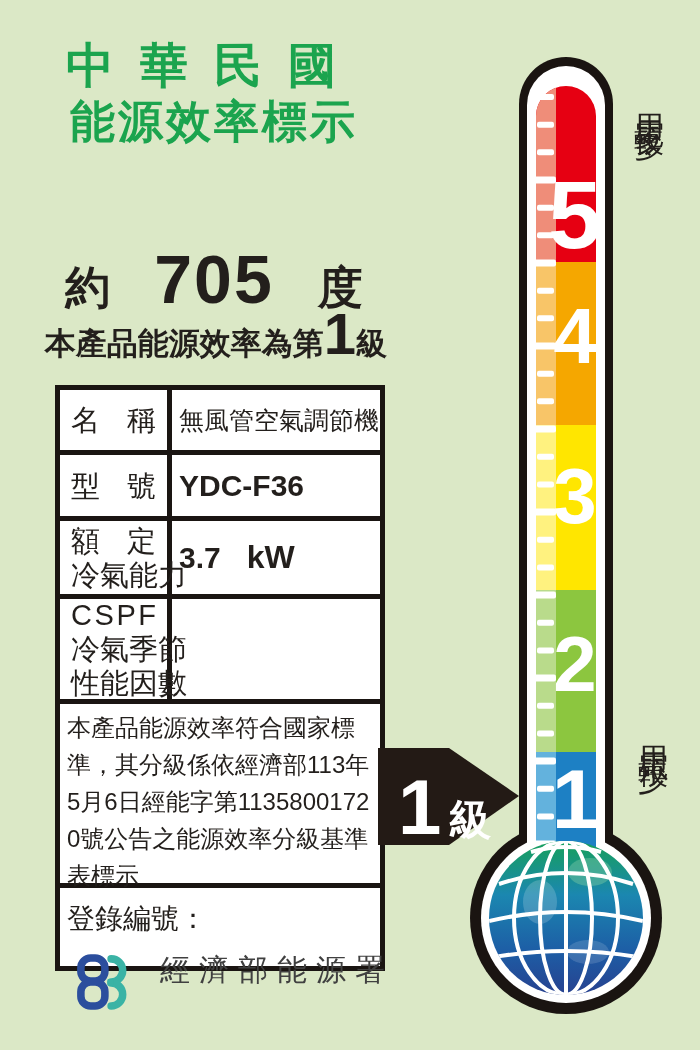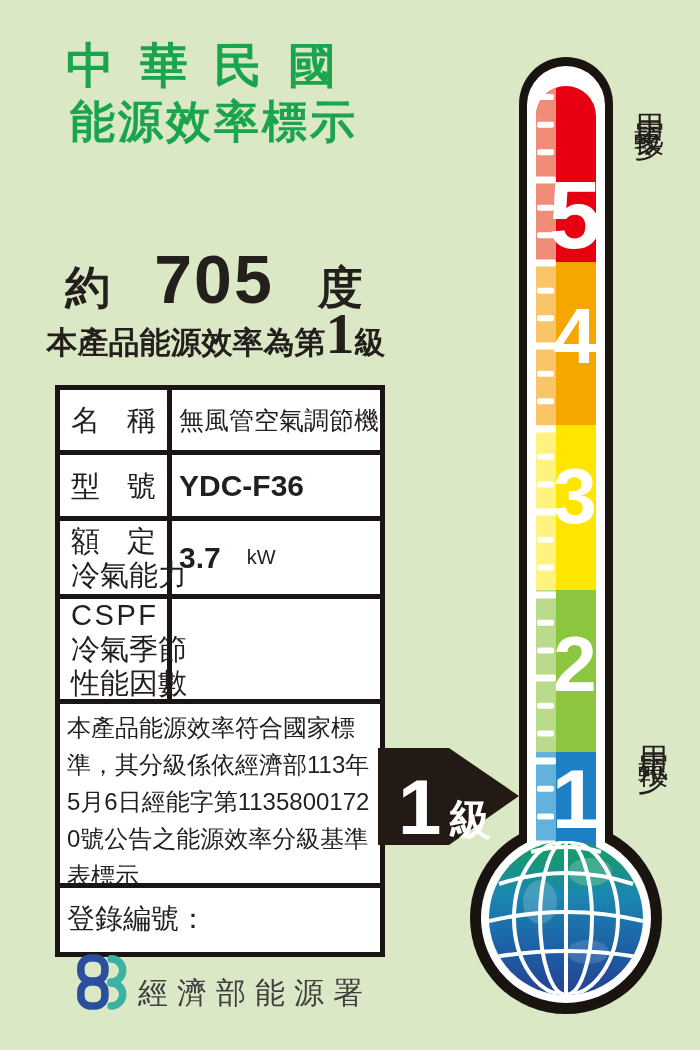--- a/index.html
+++ b/index.html
@@ -8,43 +8,43 @@
   #label{position:absolute;inset:0;}
   .abs{position:absolute;}
   .ink{color:#231f1c;}
   
   .t1{left:40px;top:34px;width:348px;text-align:center;font-size:48px;font-weight:bold;letter-spacing:26px;}
   .t2{left:40px;top:92px;width:348px;text-align:center;font-size:45px;font-weight:bold;letter-spacing:3px;}
   .sub{left:40px;top:160px;width:348px;text-align:center;font-size:38px;font-weight:bold;}
   .cons{left:40px;top:240px;width:348px;display:flex;justify-content:center;align-items:baseline;gap:44px;font-weight:bold;}
   .cons .pfx,.cons .unit{font-size:45px;}
   .cons .val{font-size:68px;letter-spacing:2px;}
-  .grade{left:36px;top:314px;width:360px;display:flex;justify-content:center;align-items:baseline;font-weight:bold;font-family:Liberation Serif, serif;}
+  .grade{left:36px;top:314px;width:360px;display:flex;justify-content:center;align-items:baseline;font-weight:bold;}
   .grade .gpfx,.grade .gsfx{font-size:31px;}
   .grade .gval{font-size:58px;line-height:40px;}
   
   .tbl{left:55px;top:385px;width:330px;background:#fff;border:5px solid #1a1512;box-sizing:border-box;}
   .trow{display:flex;border-top:5px solid #1a1512;}
   .trow:first-child{border-top:none;}
   .lcell{width:112px;border-right:5px solid #1a1512;box-sizing:border-box;
          display:flex;flex-direction:column;justify-content:center;padding:0 11px;}
   .lline{display:flex;justify-content:space-between;font-size:29px;line-height:34px;}
   .vcell{flex:1;display:flex;align-items:center;padding-left:7px;gap:26px;}
   .r1{height:60px;} .r2{height:61px;} .r3{height:73px;} .r4{height:100px;}
   .v-name{font-size:25px;}
   .v-bold{font-size:30px;font-weight:bold;}
   .v-num{font-size:30px;font-weight:bold;}
-  .v-unit{font-size:20px;font-weight:normal;}
+  .v-unit{font-size:32px;font-weight:bold;}
   .compliance{height:179px;padding:5px 7px;box-sizing:border-box;font-size:24px;line-height:37px;
               word-break:break-all;text-align:left;}
-  .reg{height:64px;padding:12px 7px 12px 7px;box-sizing:border-box;display:flex;align-items:baseline;}
+  .reg{height:78px;padding:12px 7px 12px 7px;box-sizing:border-box;display:flex;align-items:baseline;}
   .reg .rl{font-size:28px;}
   .reg .rv{font-size:30px;font-weight:bold;margin-left:6px;}
   
-  .footer{left:72px;top:950px;width:330px;display:flex;align-items:flex-end;gap:2px;}
+  .footer{left:72px;top:950px;width:330px;display:flex;align-items:flex-start;gap:24px;}
   .agency{font-size:30px;letter-spacing:9px;white-space:nowrap;}
   
   .vcap{writing-mode:vertical-rl;text-orientation:upright;font-size:30px;letter-spacing:6px;font-weight:500;}
   .cap-top{left:628px;top:90px;}
   .cap-bot{left:632px;top:722px;}
   
   .tnum{font-family:"Liberation Sans","DejaVu Sans",sans-serif;font-weight:bold;fill:#fff;text-anchor:middle;}
   .ptxt{font-family:"Liberation Sans","DejaVu Sans",sans-serif;font-weight:bold;fill:#fff;}
 </style>
 </head>

